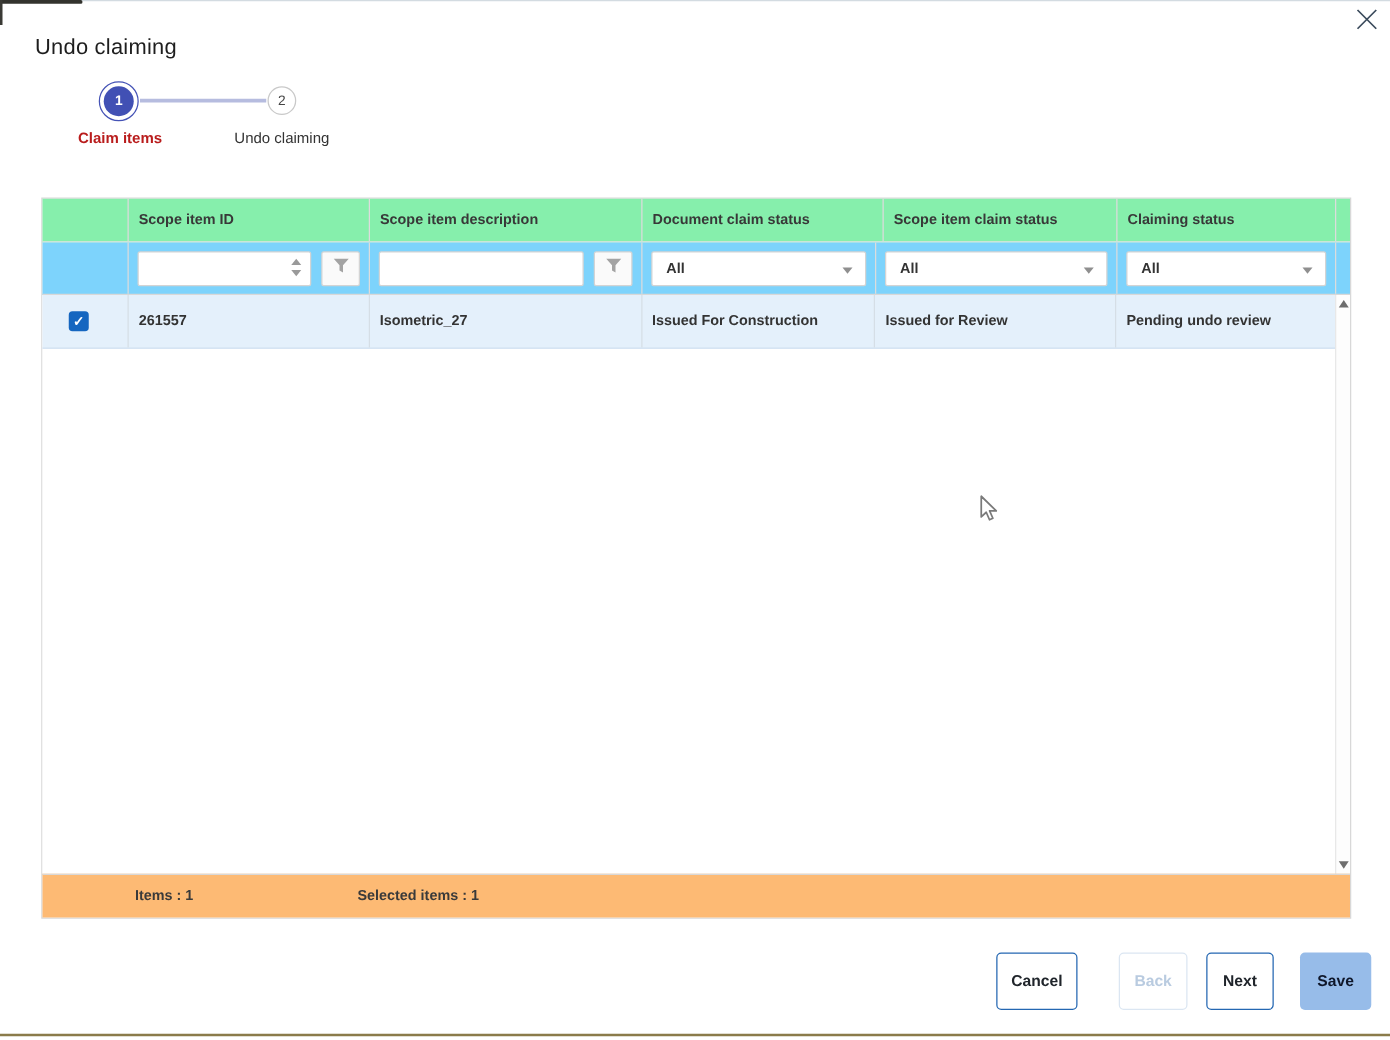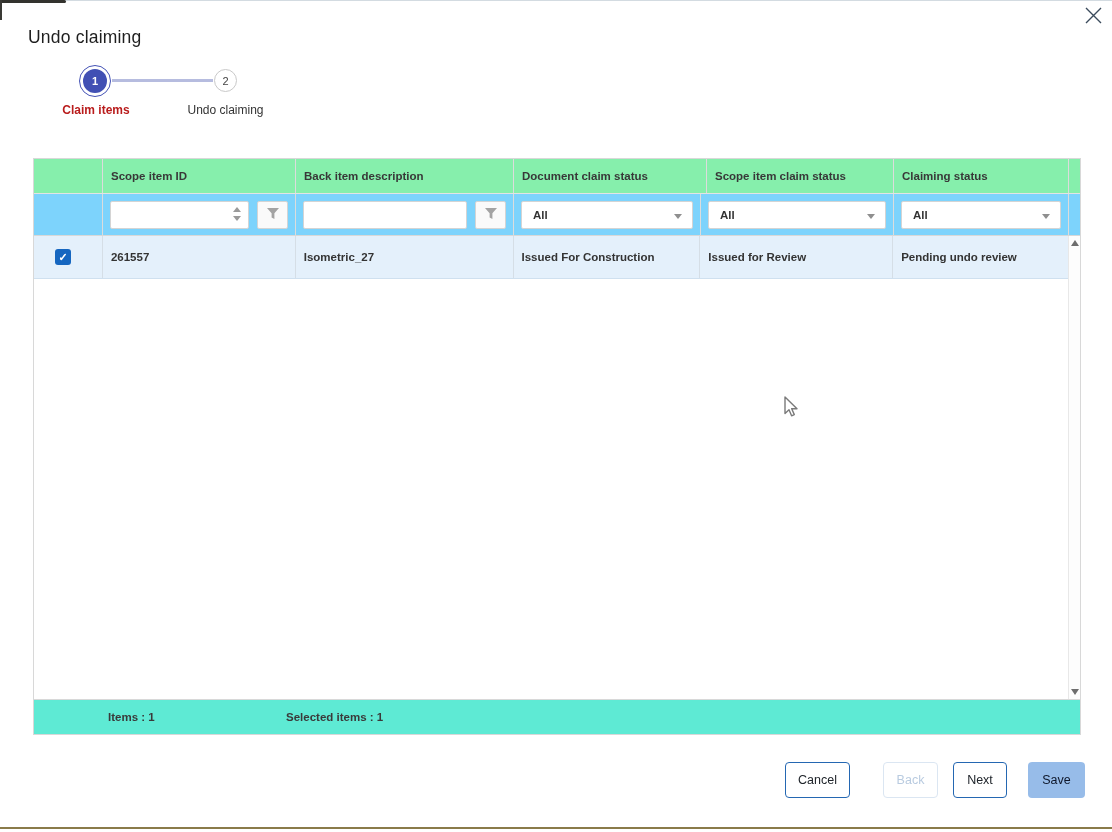--- a/index.html
+++ b/index.html
@@ -33,21 +33,21 @@
   .step1-label { position:absolute; top:103px; left:57px; width:78px; text-align:center;
                  font-size:12px; font-weight:700; color:#b91c1c; }
   .step2-label { position:absolute; top:103px; left:183px; width:85px; text-align:center;
                  font-size:12px; color:#333; }
 
   
   .grid { position:absolute; top:158px; left:33px; width:1048px; border:1px solid #d8d8d8; background:#fff; }
   .hdr-row { display:flex; height:35px; background:#86efac; border-bottom:1px solid #e3e3e3; }
   .flt-row { display:flex; height:42px; background:#7dd3fc; border-bottom:1px solid #d8d8d8; }
   .grid-body { position:relative; height:463px; background:#fff; }
-  .grid-footer { position:relative; height:35px; background:#5eead4; border-top:1px solid #d8d8d8; }
+  .grid-footer { position:relative; height:35px; background:#fdba74; border-top:1px solid #d8d8d8; }
 
   .c0 { width:69px; }  .c1 { width:193px; } .c2 { width:218px; }
   .c3 { width:187px; } .c4 { width:193px; } .c5 { width:175px; } .c6 { width:11px; flex:1; }
   .cell { border-right:1px solid #dcdcdc; height:100%; }
   .cell:last-child, .cell.no-r { border-right:none; }
   .hdr-cell { font-size:11.5px; font-weight:700; color:#383838; line-height:34px; padding-left:8px;
               white-space:nowrap; overflow:hidden; }
   .flt-cell { display:flex; align-items:center; padding:0 7px; gap:8px; }
 
   .flt-input { position:relative; flex:1; height:28px; background:#fff; border:1px solid #d4d4d4;
@@ -79,23 +79,23 @@
              border-left:4px solid transparent; border-right:4px solid transparent; border-bottom:6px solid #6e6e6e; }
   .vs-down { position:absolute; bottom:4px; left:2px; width:0; height:0; cursor:pointer;
              border-left:4px solid transparent; border-right:4px solid transparent; border-top:6px solid #6e6e6e; }
 
   .foot-text { position:absolute; top:0; height:34px; line-height:34px; font-size:11.5px;
                font-weight:700; color:#3a3a3a; }
   .foot-items { left:74px; }
   .foot-selected { left:252px; }
 
   
-  .btn { position:absolute; top:762px; height:36px; border-radius:4px; font-size:12.5px; font-weight:400;
+  .btn { position:absolute; top:762px; height:46px; border-radius:4px; font-size:12.5px; font-weight:700;
          font-family:"Liberation Sans", sans-serif; display:flex; align-items:center; justify-content:center;
-         cursor:pointer; background:#fff; }
+         cursor:pointer; background:#fff;margin-left:12px; }
   .btn-cancel { left:785px; width:65px; border:1.5px solid #2467b2; color:#20252b; }
   .btn-back   { left:883px; width:55px; border:1.5px solid #dbe6f2; color:#b9cbe0; cursor:default; }
   .btn-next   { left:953px; width:54px; border:1.5px solid #2467b2; color:#20252b; }
   .btn-save   { left:1028px; width:57px; border:none; background:#97bce9; color:#0f172a; cursor:default; }
 
   .cursor { position:absolute; top:396px; left:783px; pointer-events:none; }
 </style>
 </head>
 <body>
 
@@ -125,21 +125,21 @@
     <div class="step1-label">Claim items</div>
     <div class="step2-label">Undo claiming</div>
   </div>
 
 
   <div class="grid">
 
     <div class="hdr-row">
       <div class="cell c0 hdr-cell"></div>
       <div class="cell c1 hdr-cell">Scope item ID</div>
-      <div class="cell c2 hdr-cell">Back item description</div>
+      <div class="cell c2 hdr-cell">Scope item description</div>
       <div class="cell c4 hdr-cell">Document claim status</div>
       <div class="cell c3 hdr-cell">Scope item claim status</div>
       <div class="cell c5 hdr-cell">Claiming status</div>
       <div class="cell c6 no-r"></div>
     </div>
 
     <div class="flt-row">
       <div class="cell c0 flt-cell"></div>
       <div class="cell c1 flt-cell">
         <div class="flt-input">

